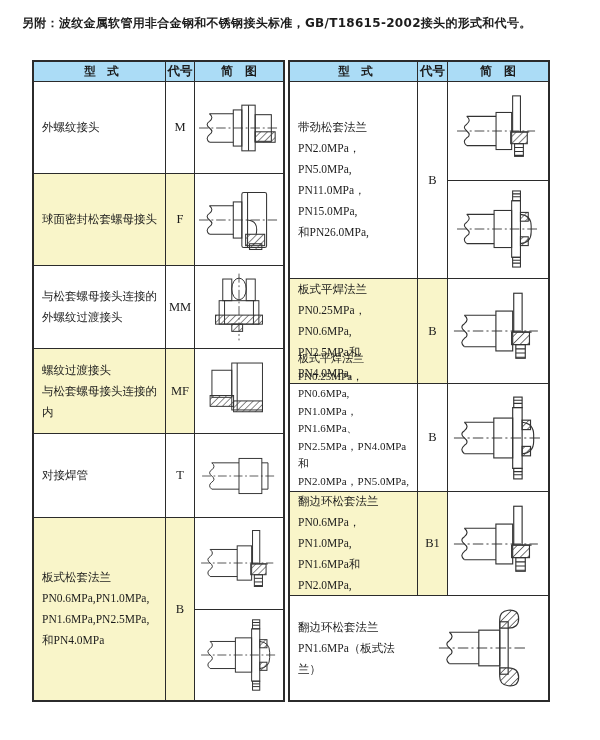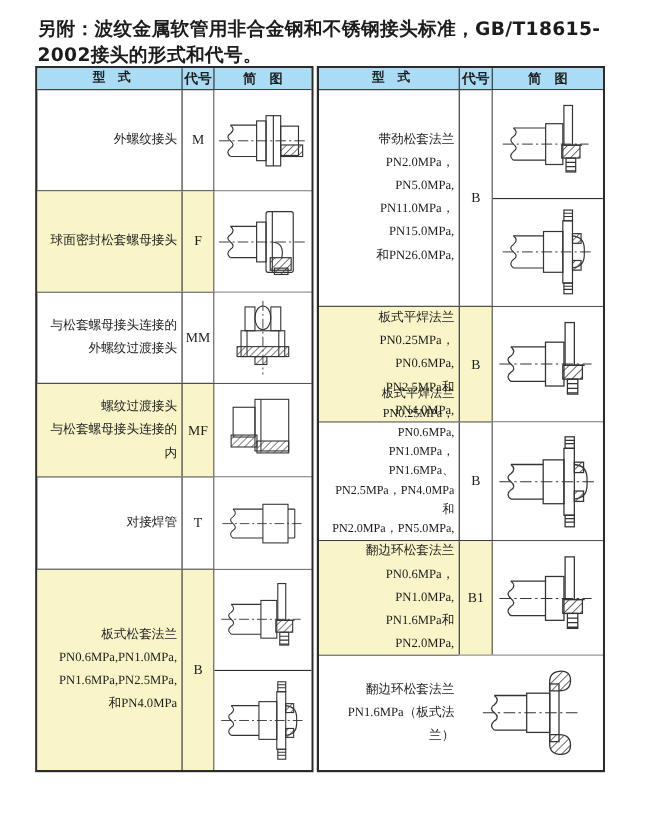--- a/index.html
+++ b/index.html
@@ -1,29 +1,29 @@
 <!DOCTYPE html>
 <html style="--hdr: #abdcf6; --hl: #f9f5c9; --bd: #2b2b2b; --ln: #333333;"><head>
 <meta charset="utf-8">
 <style>
   :root{ --hdr:#abdcf6; --hl:#f9f5c9; --bd:#2b2b2b; --ln:#333333; }
   html,body{margin:0;padding:0;}
   body{width:600px;height:740px;background:#ffffff;position:relative;overflow:hidden;
        font-family:"Liberation Serif", serif;color:#1c1c1c;}
-  .caption{position:absolute;top:15px;left:34px;width:540px;
-           font-family:"DejaVu Sans", sans-serif;font-size:17px;font-weight:700;letter-spacing:0.3px;}
+  .caption{position:absolute;top:15px;left:22px;width:540px;
+           font-family:"DejaVu Sans", sans-serif;font-size:12px;font-weight:700;letter-spacing:0.3px;}
   .tables{position:absolute;top:60px;left:32px;display:flex;gap:3px;}
   .tbl{border:2px solid var(--bd);background:#fff;}
   .row{display:flex;box-sizing:border-box;}
   .row + .row{border-top:1.5px solid var(--bd);}
   .hdr{background:var(--hdr);font-weight:700;font-size:12px;}
   .hdr .ct,.hdr .cd{justify-content:center;align-items:center;text-align:center;}
   .c{box-sizing:border-box;}
   .ct{width:131px;padding:2px 4px 2px 8px;display:flex;flex-direction:column;justify-content:center;
-      font-size:11.5px;line-height:21px;text-align:right;}
+      font-size:11.5px;line-height:21px;}
   .cc{width:30px;border-left:1.5px solid var(--bd);border-right:1.5px solid var(--bd);
       display:flex;align-items:center;justify-content:center;font-size:12.5px;}
   .cd{flex:1;display:flex;flex-direction:column;}
   .dg{flex:1;display:flex;align-items:center;justify-content:center;background:#fff;}
   .dg + .dg{border-top:1.5px solid var(--bd);}
   .hl{background:var(--hl);}
   .tight{line-height:17.5px;font-size:11px;}
   .r .ct{width:127px;}
   .r .cc{width:31px;}
   .sg{stroke:var(--ln);stroke-width:1.1;fill:none;}

